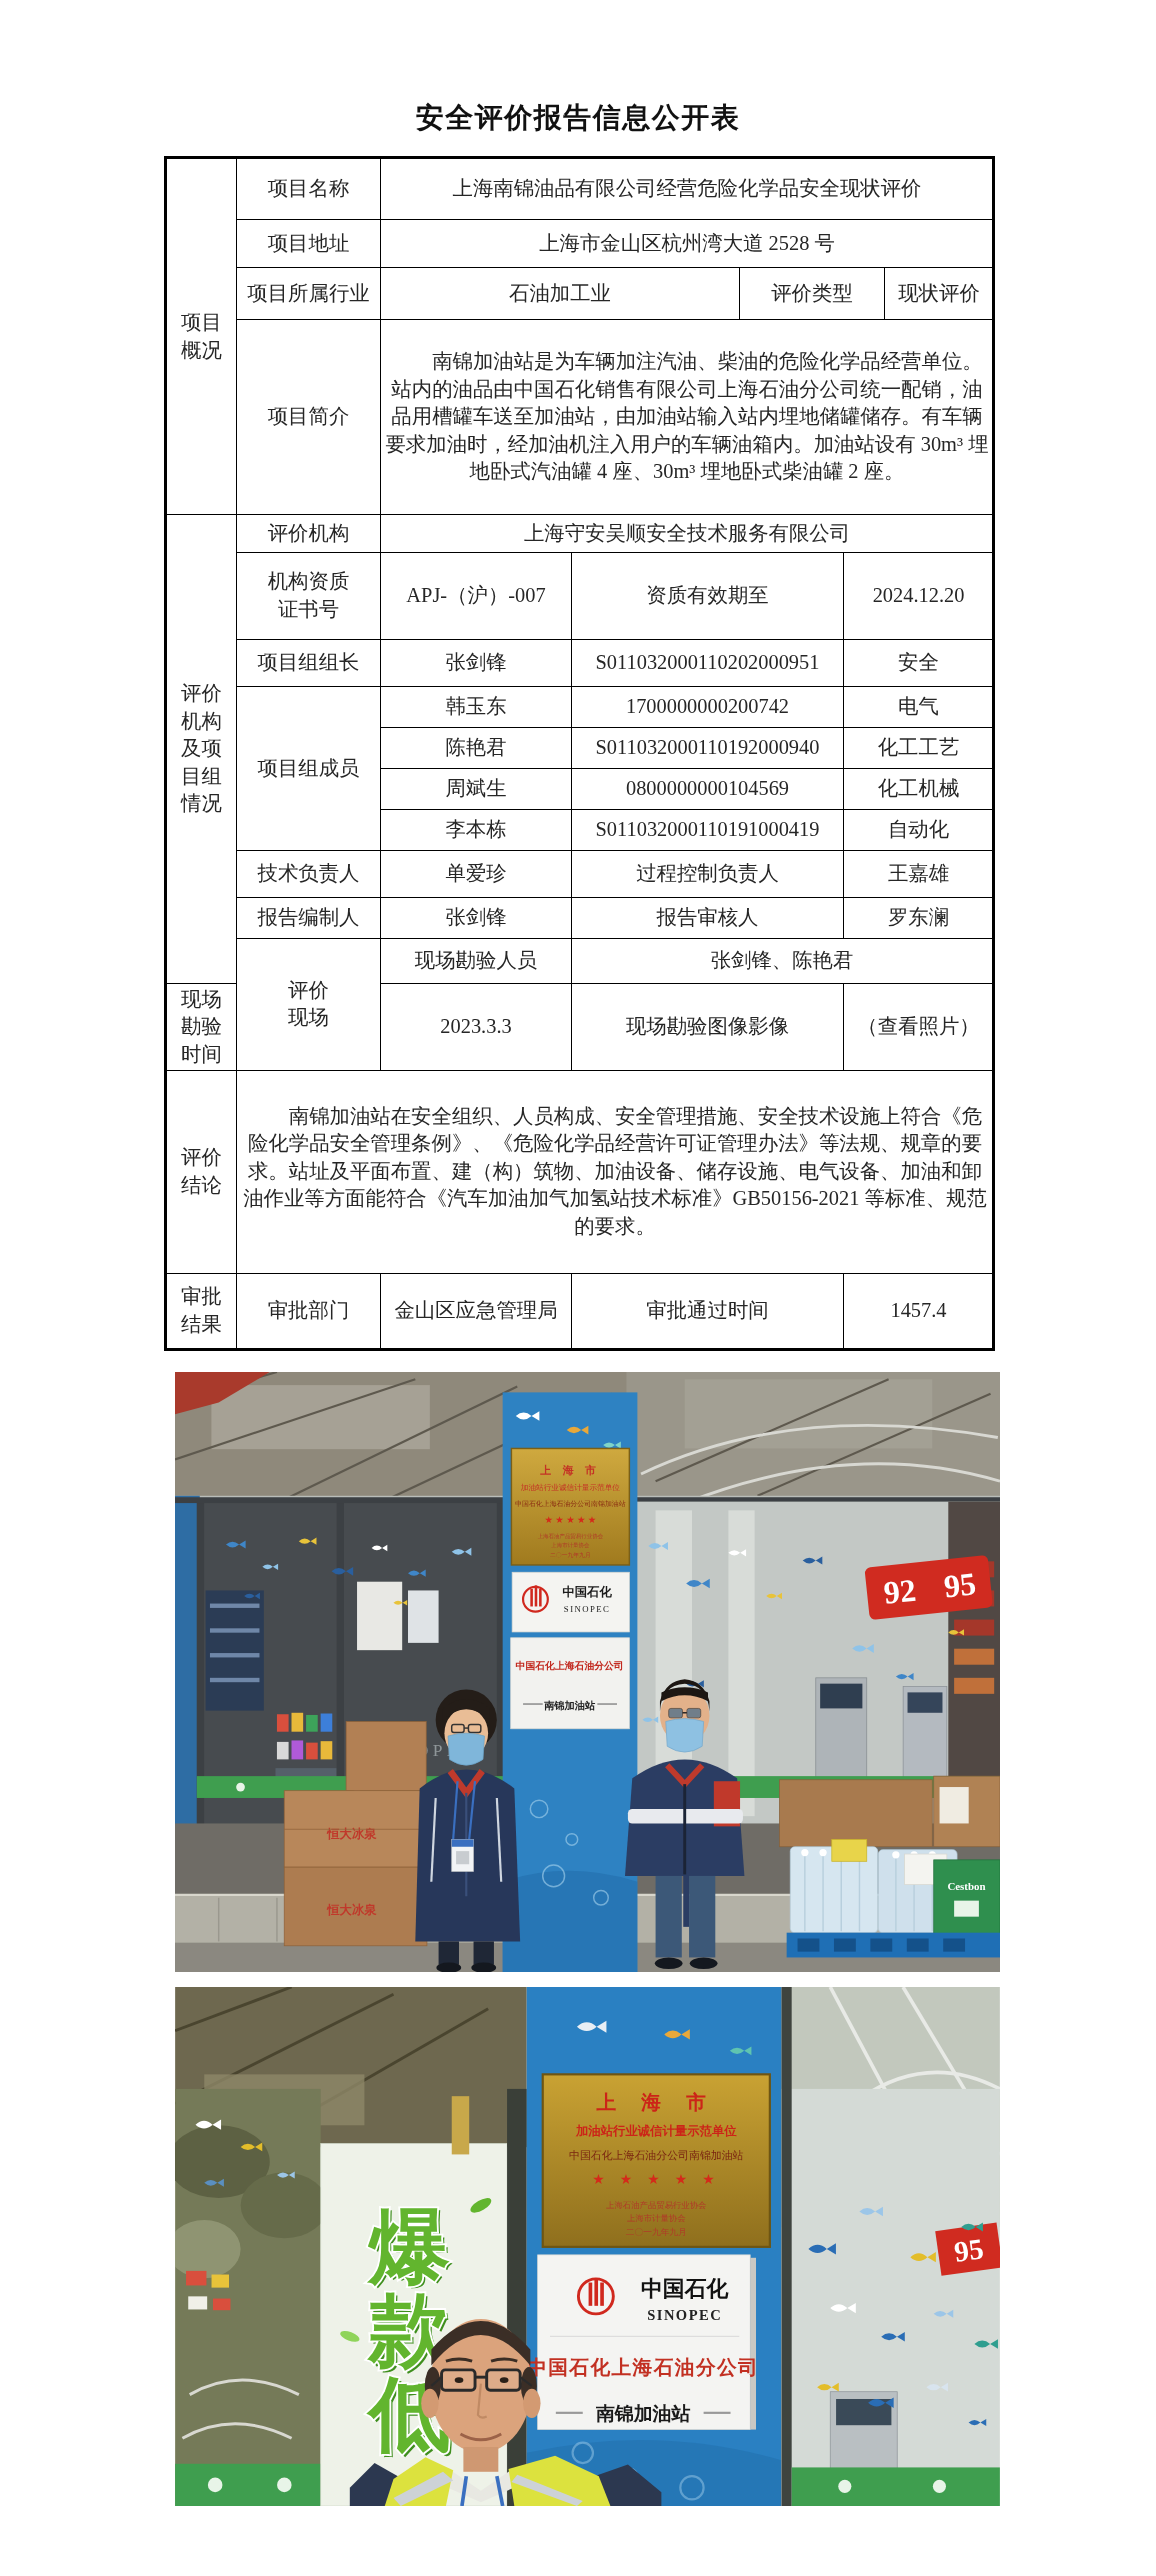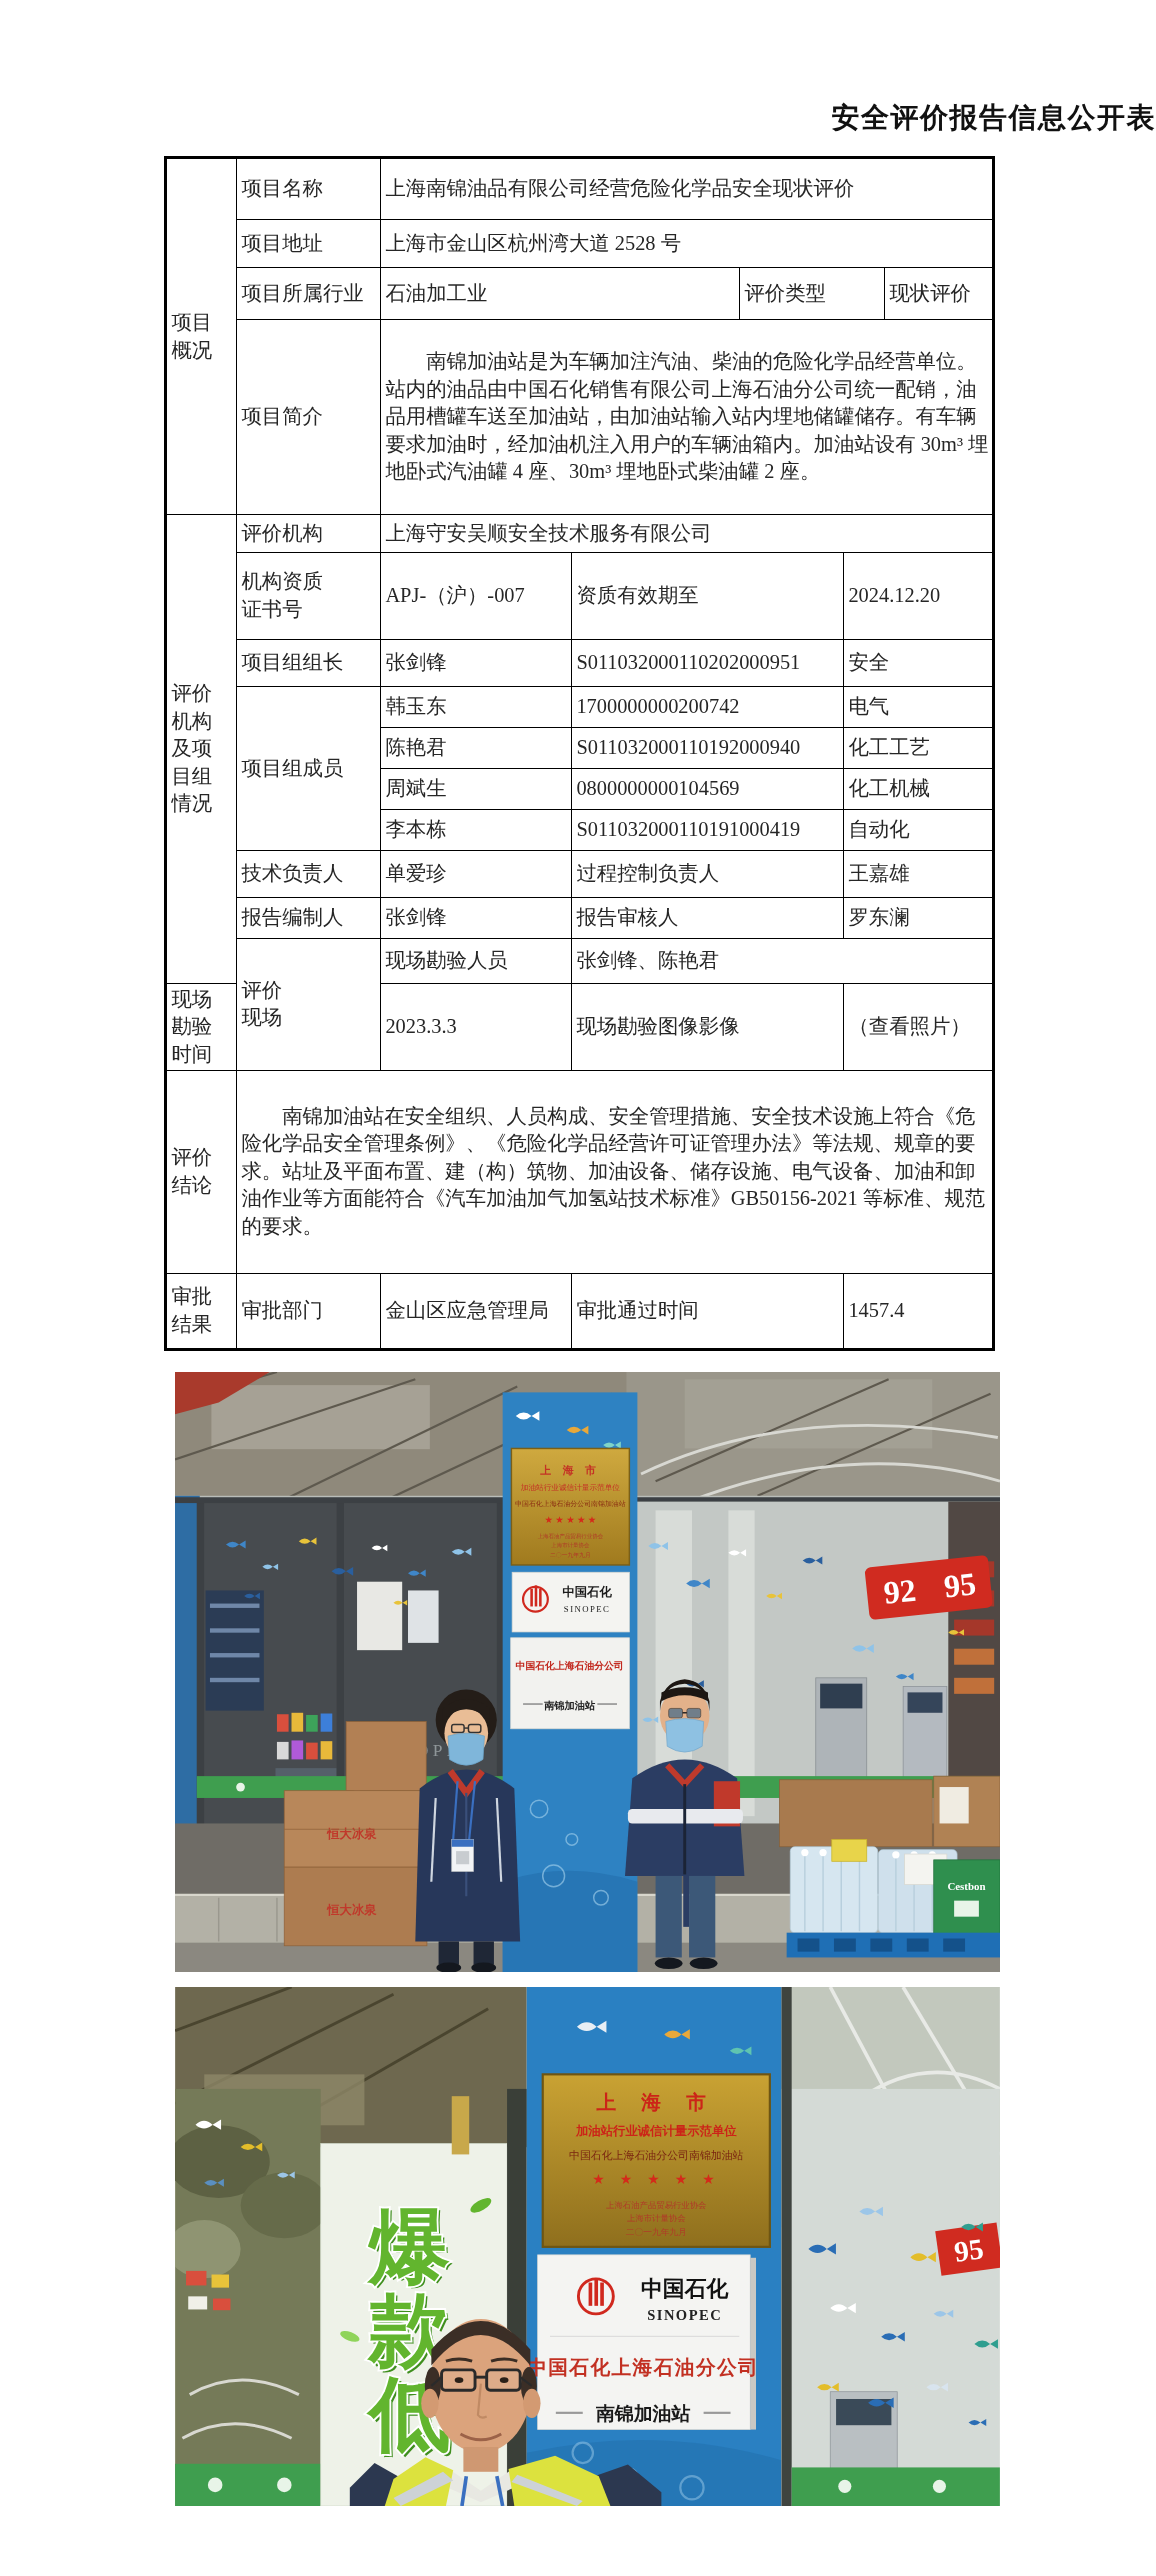--- a/index.html
+++ b/index.html
@@ -1,23 +1,23 @@
 <!DOCTYPE html>
 <html style="font-size:11.7px"><head>
 <meta charset="utf-8">
 <title>安全评价报告信息公开表</title>
 <style>
   html,body{margin:0;padding:0;background:#ffffff;}
   body{width:1156px;height:2576px;font-family:"Liberation Serif","DejaVu Serif",serif;color:#262626;}
   .page{position:relative;width:1156px;height:2576px;overflow:hidden;}
-  .doc-title{padding-top:99px;text-align:right;font-family:"DejaVu Sans","Liberation Sans",sans-serif;
+  .doc-title{padding-top:99px;text-align:center;font-family:"DejaVu Sans","Liberation Sans",sans-serif;
              font-weight:bold;font-size:28px;letter-spacing:1.5px;color:#111;}
   table.sheet{border-collapse:collapse;table-layout:fixed;width:827px;margin:19px 0 0 164px;
               border:3.6px solid #000;}
-  table.sheet td{border:1.5px solid #000;text-align:left;vertical-align:middle;
+  table.sheet td{border:1.5px solid #000;text-align:center;vertical-align:middle;
                  font-size:20.4px;line-height:1.35;padding:1.5px 4.4px;overflow:hidden;}
   .row-thick td{border-top:2.9px solid #000;margin-top:20px;}
   .vhead{white-space:pre-line;line-height:2.9;font-size:20.4px;}
   .vhead2{white-space:pre-line;line-height:2.2;font-size:20.4px;}
   .lbl2{white-space:pre-line;line-height:1.8;margin-left:20px;}
   td.para{text-align:justify;vertical-align:middle;padding:7.3px 11.7px;line-height:1.62;}
   td.para .indent, td.para2 .indent{display:block;text-indent:2em;}
   td.para2{text-align:justify;vertical-align:top;padding:10.2px 11.7px;line-height:1.62;}
   .photo{display:block;margin-left:175px;}
   .photo svg{display:block;}

